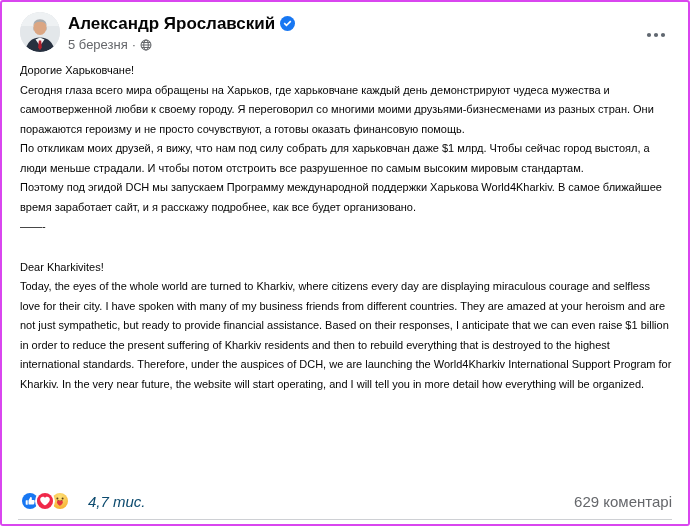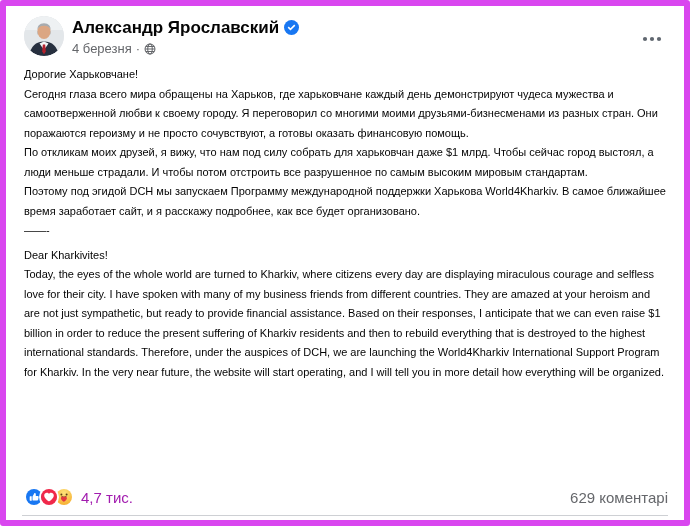--- a/index.html
+++ b/index.html
@@ -3,21 +3,21 @@
 <meta charset="utf-8">
 <style>
   * { margin:0; padding:0; box-sizing:border-box; }
   html,body { background:#fff; }
   body { font-family:"Liberation Sans","DejaVu Sans",sans-serif; }
 
   .card {
     position:relative;
     width:690px; height:526px;
     background:#ffffff;
-    border:6px solid #d946ef;
+    border:2px solid #d946ef;
     border-radius:3px;
     overflow:hidden;
     color:#050505;
   }
 
   
   .header { display:flex; align-items:flex-start; padding:10px 16px 0 18px; }
   .avatar {
     width:40px; height:40px; border-radius:50%;
     overflow:hidden; flex:0 0 40px; cursor:pointer;
@@ -43,21 +43,21 @@
     border:none; background:transparent; cursor:pointer; border-radius:6px;
   }
 
   
   .post-body {
     padding:8px 16px 0 18px;
     font-size:11px; line-height:19.5px; color:#050505;
   }
   .post-text { white-space:pre-line; }
   .post-separator { white-space:pre-line; }
-  .post-text.en { margin-top:5px; }
+  .post-text.en { margin-top:21px; }
 
   
   .footer {
     position:absolute; left:0; right:0; bottom:0;
     height:38px; padding:0 16px 8px 18px;
     display:flex; align-items:center; justify-content:space-between;
     background:#fff;
     font-size:15px; color:#65676b;
   }
   .footer-divider {
@@ -67,21 +67,21 @@
   .reactions-summary { display:flex; align-items:center; cursor:pointer; }
   .reaction-chip {
     width:20px; height:20px; border-radius:50%;
     border:2px solid #fff; display:inline-block; position:relative;
   }
   .reaction-chip + .reaction-chip { margin-left:-5px; }
   .chip-like { z-index:2; }
   .chip-love { z-index:3; }
   .chip-care { z-index:1; }
   .reaction-chip svg { display:block; width:100%; height:100%; }
-  .reactions-count { margin-left:7px; color:#a21caf; }
+  .reactions-count { margin-left:18px; color:#0c4a6e;font-style:italic; }
   .counts-right { display:flex; align-items:center; gap:13px; }
   .comments-count, .shares-count { cursor:pointer; color:#65676b; }
 </style>
 </head>
 <body>
 
 <div class="card">
 
   <div class="header">
     <div class="avatar">
@@ -108,21 +108,21 @@
       <div class="name-row">
         <span class="author-name">Александр Ярославский</span>
         <span class="verified">
           <svg viewBox="0 0 16 16">
               <circle cx="8" cy="8" r="8" fill="#1877f2"></circle>
               <path d="M6.9 11.2 3.9 8.2l1.2-1.2 1.8 1.8 4-4 1.2 1.2z" fill="#fff"></path>
             </svg>
         </span>
       </div>
       <div class="meta-row">
-        <span class="date">4 березня</span>
+        <span class="date">5 березня</span>
         <span>·</span>
         <span class="globe">
           <svg viewBox="0 0 16 16" fill="none" stroke="#65676b" stroke-width="1.4">
             <circle cx="8" cy="8" r="6.6"></circle>
             <ellipse cx="8" cy="8" rx="3" ry="6.6"></ellipse>
             <path d="M1.6 8 H14.4 M2.6 4.6 H13.4 M2.6 11.4 H13.4"></path>
           </svg>
         </span>
       </div>
     </div>

